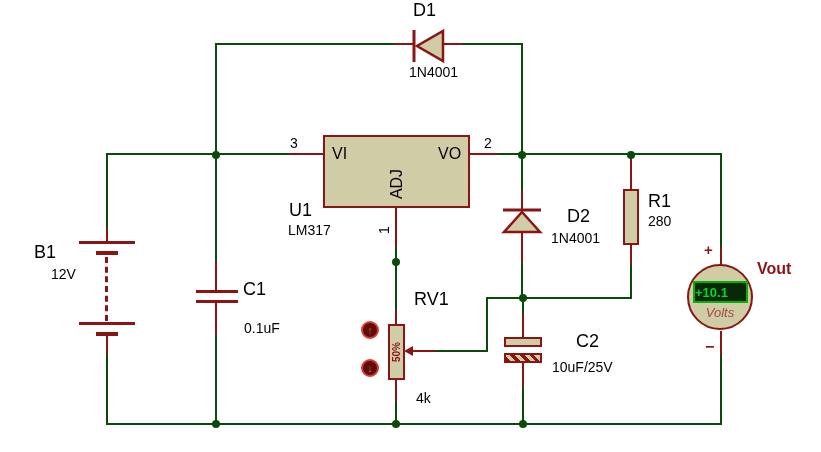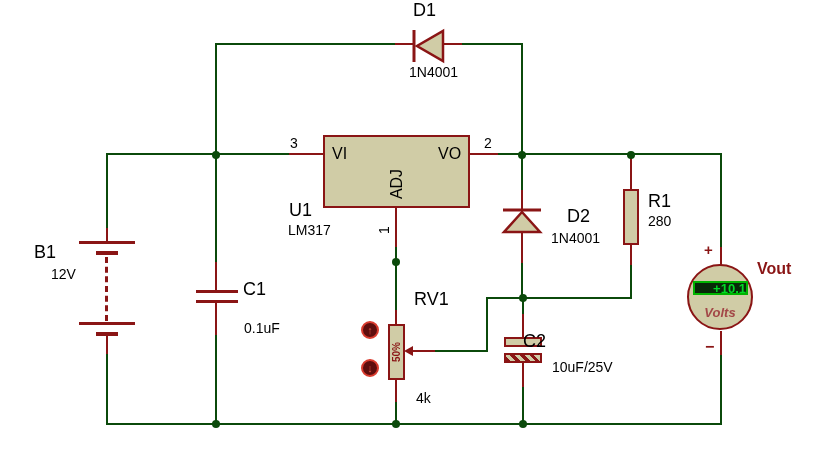--- a/index.html
+++ b/index.html
@@ -38,26 +38,26 @@
   .potbtn{position:absolute;width:18px;height:18px;border-radius:50%;box-sizing:border-box;
           background:#5e0d0d;border:2px solid #d93b2e;color:#e05545;font-size:11px;font-weight:bold;
           display:flex;align-items:center;justify-content:center;cursor:pointer;line-height:1;}
   
   .arrow-left{position:absolute;width:0;height:0;
               border-top:5px solid transparent;border-bottom:5px solid transparent;
               border-right:9px solid var(--comp);}
   
   .meter{position:absolute;left:687px;top:264px;width:66px;height:66px;border-radius:50%;
          background:var(--fill);border:2px solid var(--comp);box-sizing:border-box;}
-  .display{position:absolute;left:693px;top:281px;width:55px;height:14px;box-sizing:border-box;
+  .display{position:absolute;left:693px;top:281px;width:55px;height:22px;box-sizing:border-box;
            background:var(--disp-bg);border:2px solid var(--disp-border);
            color:var(--disp-text);font-size:13px;font-weight:bold;
-           display:flex;align-items:center;justify-content:flex-end;}
+           display:flex;align-items:center;justify-content:flex-start;}
   .volts{position:absolute;left:687px;top:305px;width:66px;text-align:center;
-         font-style:italic;color:var(--volts);font-size:13px;font-weight:bold;}
+         font-style:italic;color:var(--volts);font-size:13px;}
   svg{position:absolute;overflow:visible;}
 </style>
 </head>
 <body>
 
 <div class="canvas">
 
   <div class="wh" style="left:216px;top:43px;width:181px;"></div>
   <div class="wh" style="left:461px;top:43px;width:62px;"></div>
   <div class="wv" style="left:215px;top:43px;height:112px;"></div>
@@ -160,21 +160,21 @@
     <span>↑</span>
   </div>
   <div class="potbtn" style="left:361px;top:359px;">
     <span>↓</span>
   </div>
   <span class="lbl ref" style="left:414px;top:290px;">RV1</span>
   <span class="lbl val" style="left:416px;top:391px;">4k</span>
 
   <div class="cap2" style="left:504px;top:337px;width:38px;height:10px;"></div>
   <div class="cap2 hatch" style="left:504px;top:353px;width:38px;height:10px;"></div>
-  <span class="lbl ref" style="left:523px;top:332px;text-align:right;">C2</span>
+  <span class="lbl ref" style="left:576px;top:332px;text-align:right;">C2</span>
   <span class="lbl val" style="left:552px;top:360px;">10uF/25V</span>
 
   <div class="meter"></div>
   <div class="display">
     <span>+10.1</span>
   </div>
   <span class="volts">Volts</span>
   <span class="lbl annot" style="left:704px;top:242px;font-size:15px;font-weight:bold;">+</span>
   <span class="lbl annot" style="left:705px;top:339px;font-size:16px;font-weight:bold;">−</span>
   <span class="lbl annot" style="left:757px;top:261px;font-size:16px;font-weight:bold;">Vout</span>

